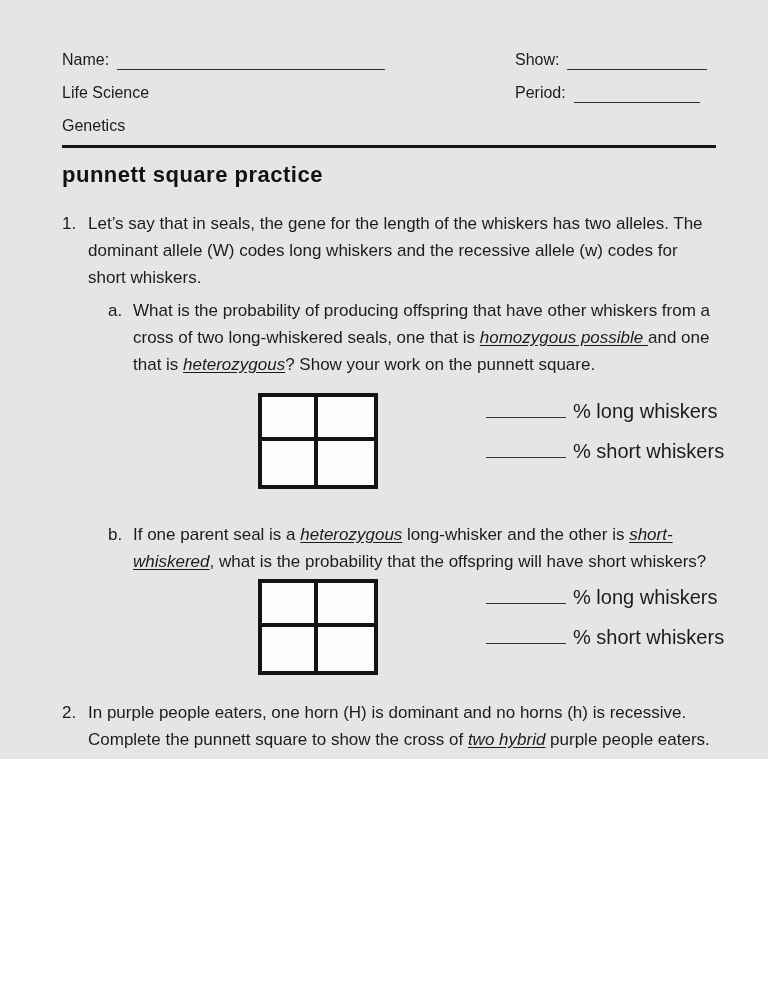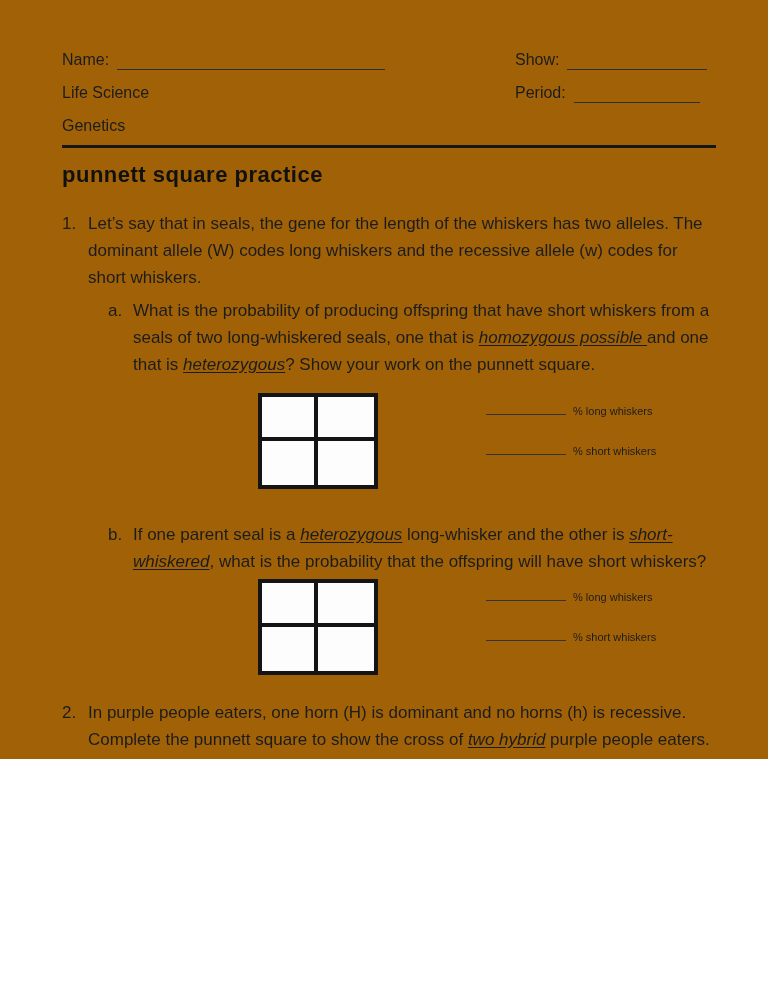--- a/index.html
+++ b/index.html
@@ -2,21 +2,21 @@
 <html><head>
 <meta charset="utf-8">
 <style>
   html, body { margin: 0; padding: 0; background: #ffffff; }
   .page {
     position: relative;
     width: 768px;
     height: 759px;
     box-sizing: border-box;
     padding: 50px 52px 0 62px;
-    background: #a16207;
+    background: #e5e5e5;
     color: #1c1c1c;
     font-family: "Liberation Sans", sans-serif;
     overflow: hidden;
   }
   
   .hrow {
     display: flex;
     justify-content: space-between;
     align-items: flex-end;
     font-size: 16px;
@@ -81,21 +81,21 @@
     display: grid;
     grid-template-columns: 1fr 1fr;
     grid-template-rows: 1fr 1fr;
     background: #fdfdfd;
   }
   .pcell { box-sizing: border-box; }
   .pcell:nth-child(odd) { border-right: 4px solid #141414; }
   .pcell:nth-child(-n+2) { border-bottom: 4px solid #141414; }
   
   .answers { margin-left: 108px; padding-top: 5px; }
-  .ans { font-size: 11px; line-height: 26px; margin-bottom: 14px; white-space: nowrap; }
+  .ans { font-size: 20px; line-height: 26px; margin-bottom: 14px; white-space: nowrap; }
   .ans-blank { width: 80px; margin-left: 0; margin-right: 7px; border-bottom: 1.5px solid #333; }
   
   .geno { margin-left: 70px; margin-top: -17px; }
   .glabel { font-size: 18px; line-height: 24px; white-space: nowrap; }
   .glabel + .glabel { margin-top: 40px; }
   .glabel .u { text-decoration: underline; text-underline-offset: 3px; }
   
   .footer {
     margin-top: 22px;
     text-align: center;
@@ -139,21 +139,21 @@
 
   <h1 class="title">punnett square practice</h1>
 
   <div class="q">
     <span class="qnum">1.</span>
     <div class="qtext">Let’s say that in seals, the gene for the length of the whiskers has two alleles. The dominant allele (W) codes long whiskers and the recessive allele (w) codes for short whiskers.</div>
   </div>
 
   <div class="sub">
     <span class="subnum">a.</span>
-    <div class="qtext"><span>What is the probability of producing offspring that have short whiskers from a seals of two long-whiskered seals, one that is </span><em class="iu">homozygous possible </em><span>and one that is </span><em class="iu">heterozygous</em><span>?  Show your work on the punnett square.</span></div>
+    <div class="qtext"><span>What is the probability of producing offspring that have other whiskers from a cross of two long-whiskered seals, one that is </span><em class="iu">homozygous possible </em><span>and one that is </span><em class="iu">heterozygous</em><span>?  Show your work on the punnett square.</span></div>
   </div>
 
   <div class="prow prow-1">
     <div class="punnett">
       <div class="pcell"></div>
       <div class="pcell"></div>
       <div class="pcell"></div>
       <div class="pcell"></div>
     </div>
     <div class="answers">

